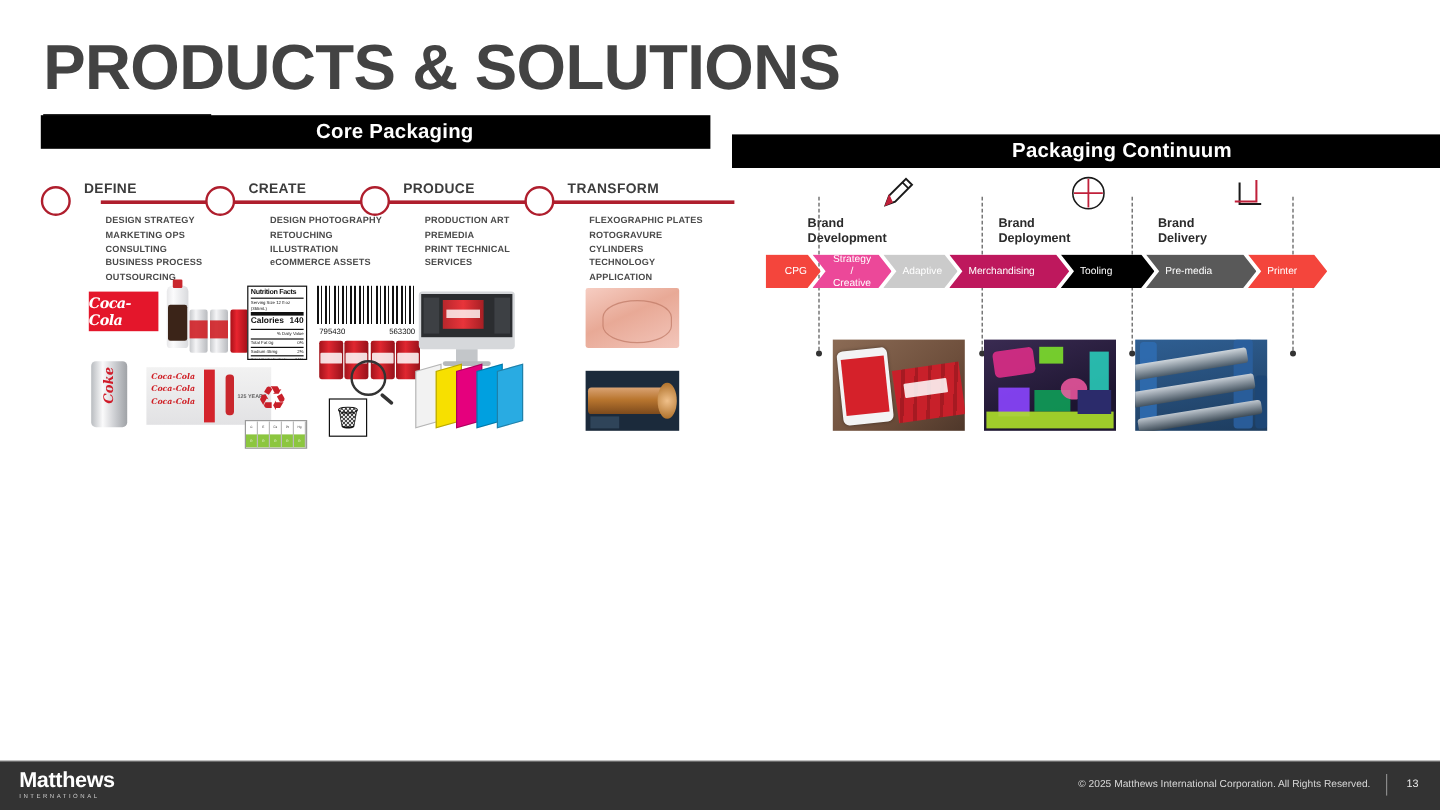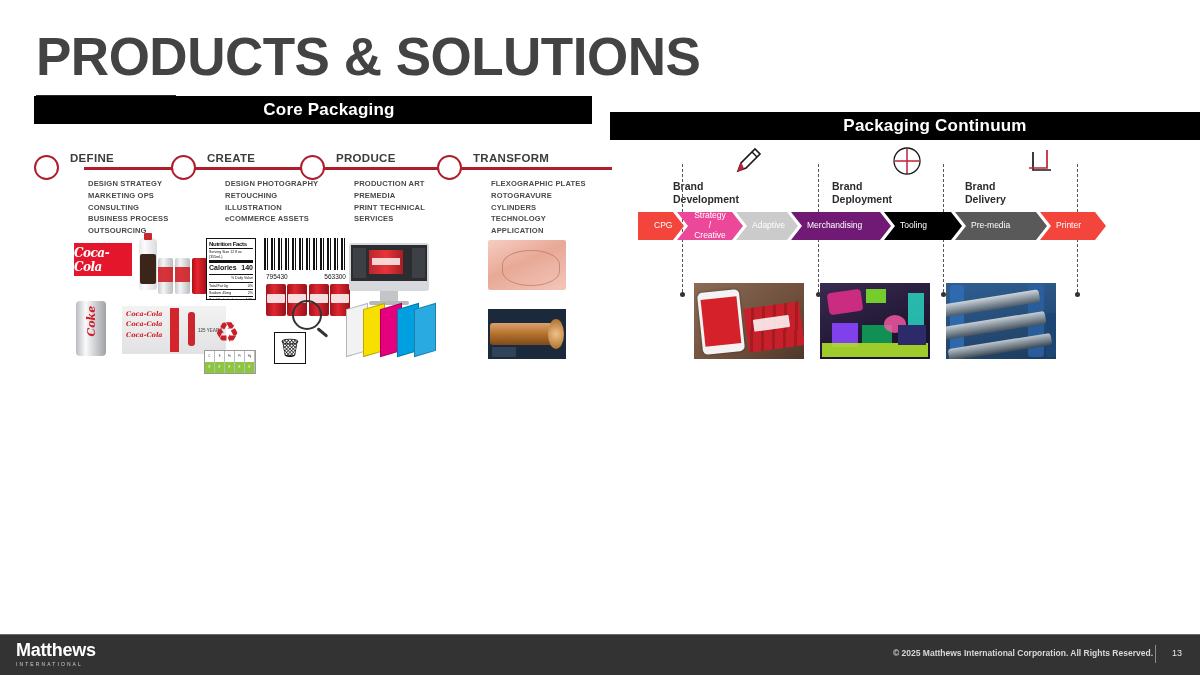--- a/index.html
+++ b/index.html
@@ -326,21 +326,21 @@
   
   .footer {
     position:absolute; left:0; bottom:0; width:1200px; height:41px;
     background:#333333;
   }
   .footer .topline { position:absolute; left:0; top:0; width:1200px; height:1px; background:#6a6a6a; }
   .logo-wrap { position:absolute; left:16px; top:7px; color:#fff; }
   .logo-wrap .m1 { font-size:18px; font-weight:bold; letter-spacing:-0.3px; line-height:1; }
   .logo-wrap .m2 { font-size:5px; letter-spacing:2.1px; color:#cfcfcf; margin-top:2px; }
   .copyright {
-    position:absolute; right:47px; top:14px; font-size:8.5px; color:#d8d8d8;font-weight:bold;
+    position:absolute; right:58px; top:14px; font-size:8.5px; color:#d8d8d8;
   }
   .foot-div { position:absolute; right:44px; top:11px; width:1px; height:18px; background:#8a8a8a; }
   .page-num { position:absolute; right:18px; top:14px; font-size:9px; color:#e8e8e8; }
 </style>
 </head>
 <body>
 
 <div class="slide">
 
   <div class="page-title">PRODUCTS &amp; SOLUTIONS</div>
@@ -580,21 +580,21 @@
         </div>
       <div class="chev notch" style="width: 66px; background: #ec4899; color: rgb(255, 255, 255);">
           <span>
             <div>Strategy /</div>
             <div>Creative</div>
           </span>
         </div>
       <div class="chev notch" style="width: 62px; background: rgb(203, 203, 203); color: rgb(255, 255, 255);">
           <span>Adaptive</span>
         </div>
-      <div class="chev notch" style="width: 100px; background: #701a75; color: rgb(255, 255, 255);">
+      <div class="chev notch" style="width: 100px; background: #be185d; color: rgb(255, 255, 255);">
           <span>Merchandising</span>
         </div>
       <div class="chev notch" style="width: 78px; background: rgb(0, 0, 0); color: rgb(255, 255, 255);">
           <span>Tooling</span>
         </div>
       <div class="chev notch" style="width: 92px; background: rgb(89, 89, 89); color: rgb(255, 255, 255);">
           <span>Pre-media</span>
         </div>
       <div class="chev notch" style="width: 66px; background: rgb(244, 69, 60); color: rgb(255, 255, 255);">
           <span>Printer</span>

